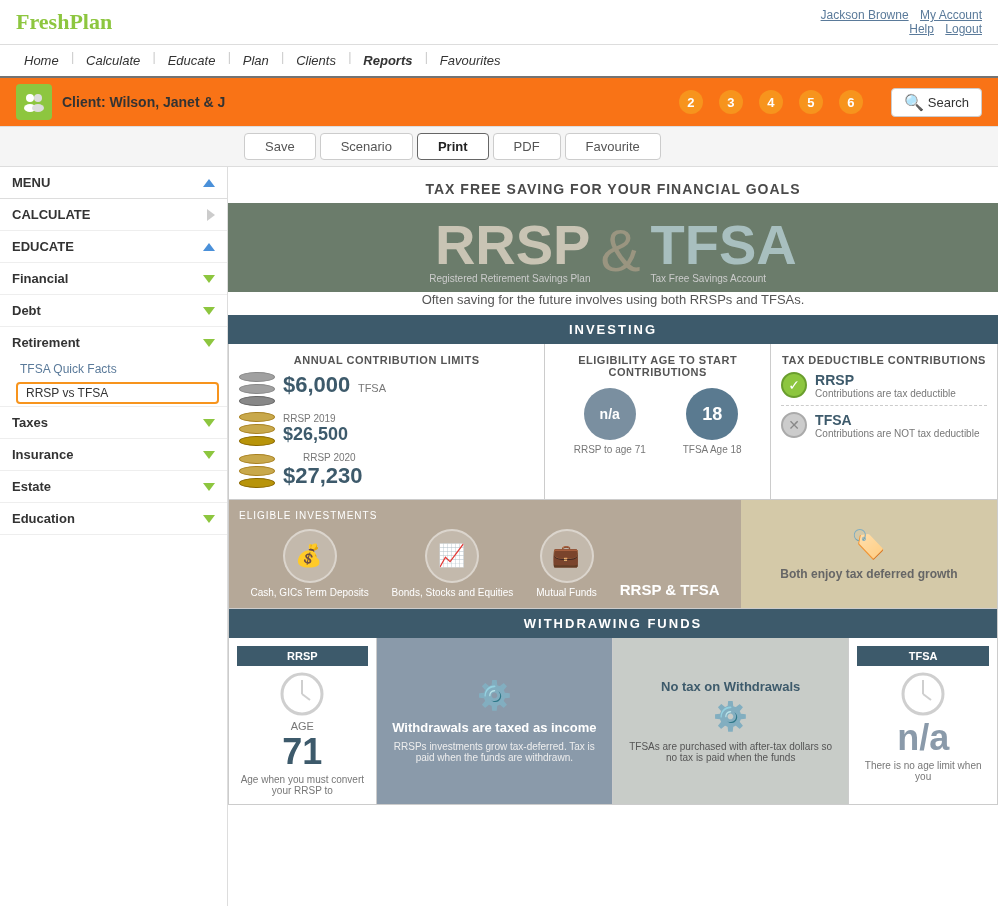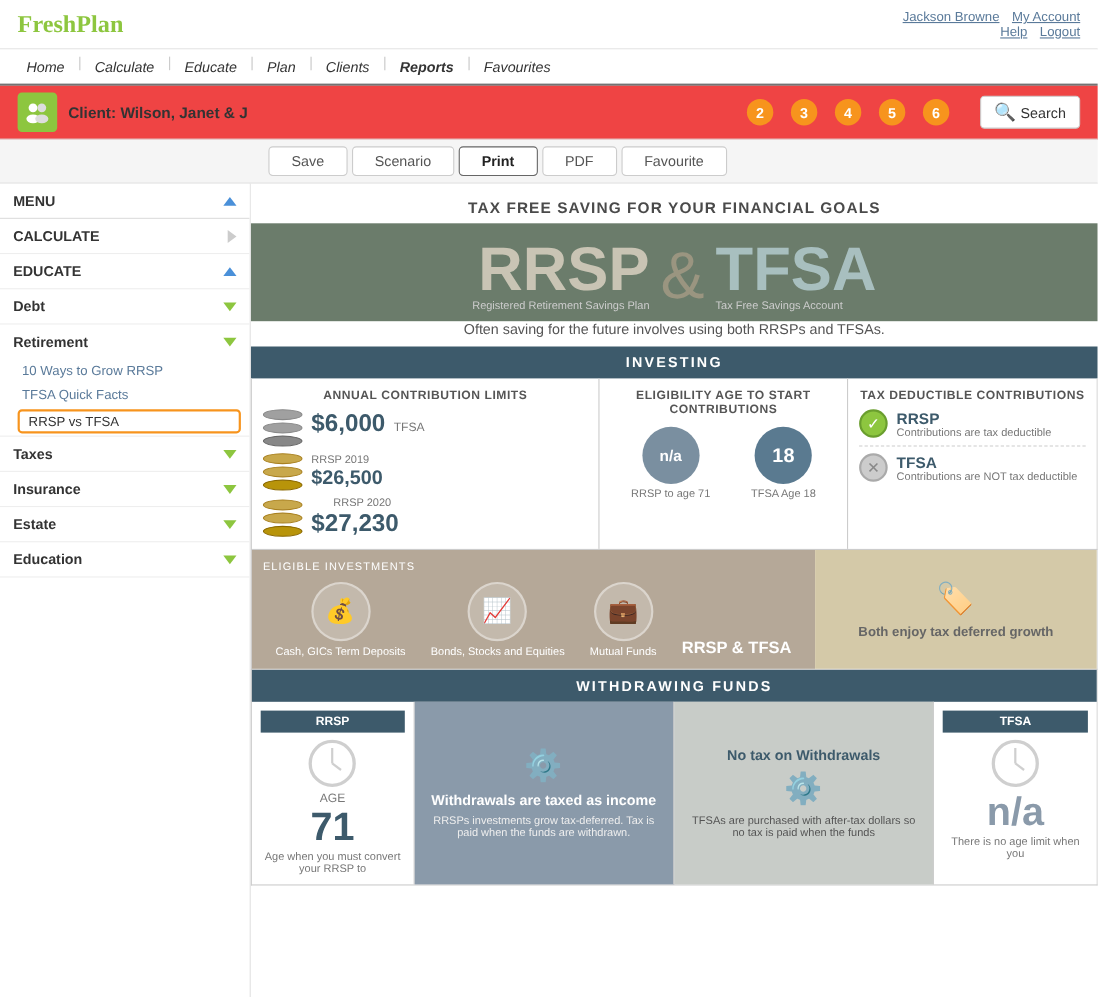--- a/index.html
+++ b/index.html
@@ -11,21 +11,21 @@
     .logo span { color: #8dc63f; }
     .top-right { text-align: right; font-size: 12px; }
     .top-right a { color: #5a7a9a; text-decoration: underline; margin-left: 8px; cursor: pointer; }
 
     
     .nav-bar { display: flex; align-items: flex-start; padding: 4px 16px; background: #fff; border-bottom: 2px solid #737373; font-style: italic; }
     .nav-bar a { color: #333; text-decoration: none; margin-right: 4px; padding: 4px 8px; font-size: 13px; cursor: pointer; }
     .nav-sep { color: #ccc; margin-right: 4px; }
 
     
-    .client-bar { display: flex; align-items: center; background: #ef4444; border-bottom: 1px solid #ddd; padding: 6px 16px; }
+    .client-bar { display: flex; align-items: center; background: #f97316; border-bottom: 1px solid #ddd; padding: 6px 16px; }
     .client-icon { width: 36px; height: 36px; background: #8dc63f; border-radius: 4px; display: flex; align-items: center; justify-content: center; margin-right: 10px; }
     .client-icon svg { fill: #fff; }
     .client-name { font-weight: bold; font-size: 14px; color: #333; flex: 1; }
     .search-btn { display: flex; align-items: center; background: #fff; border: 1px solid #ccc; border-radius: 4px; padding: 4px 12px; cursor: pointer; color: #333; font-size: 13px; }
 
     
     .num-circle { display: inline-flex; align-items: center; justify-content: center; width: 24px; height: 24px; background: #f7941d; color: #fff; border-radius: 50%; font-weight: bold; font-size: 13px; margin: 0 8px; }
 
     
     .steps-bar { display: flex; align-items: center; background: #f5f5f5; padding: 6px 16px; border-bottom: 1px solid #ddd; }
@@ -146,34 +146,39 @@
       </div>
     </div>
 
     <div class="sidebar-section">
       <div class="sidebar-item">
         <span class="sidebar-item-label">EDUCATE</span>
         <div class="tri-up"></div>
       </div>
     </div>
 
+    <div class="sidebar-section">
+      <div class="sidebar-item">
+        <span class="sidebar-item-label">Financial</span>
+        <div class="tri-down"></div>
+      </div>
+    </div>
 
     <div class="sidebar-section">
       <div class="sidebar-item">
         <span class="sidebar-item-label">Debt</span>
         <div class="tri-down"></div>
       </div>
     </div>
 
     <div class="sidebar-section">
       <div class="sidebar-item">
         <span class="sidebar-item-label">Retirement</span>
         <div class="tri-down"></div>
       </div>
-      <a class="sidebar-sub">10 Ways to Grow RRSP</a>
       <a class="sidebar-sub">TFSA Quick Facts</a>
       <a class="sidebar-sub active" style="border:2px solid #f7941d;border-radius:4px;display:block;margin:2px 8px 2px 16px;padding:2px 8px;">RRSP vs TFSA</a>
     </div>
 
     <div class="sidebar-section">
       <div class="sidebar-item">
         <span class="sidebar-item-label">Taxes</span>
         <div class="tri-down"></div>
       </div>
     </div>

